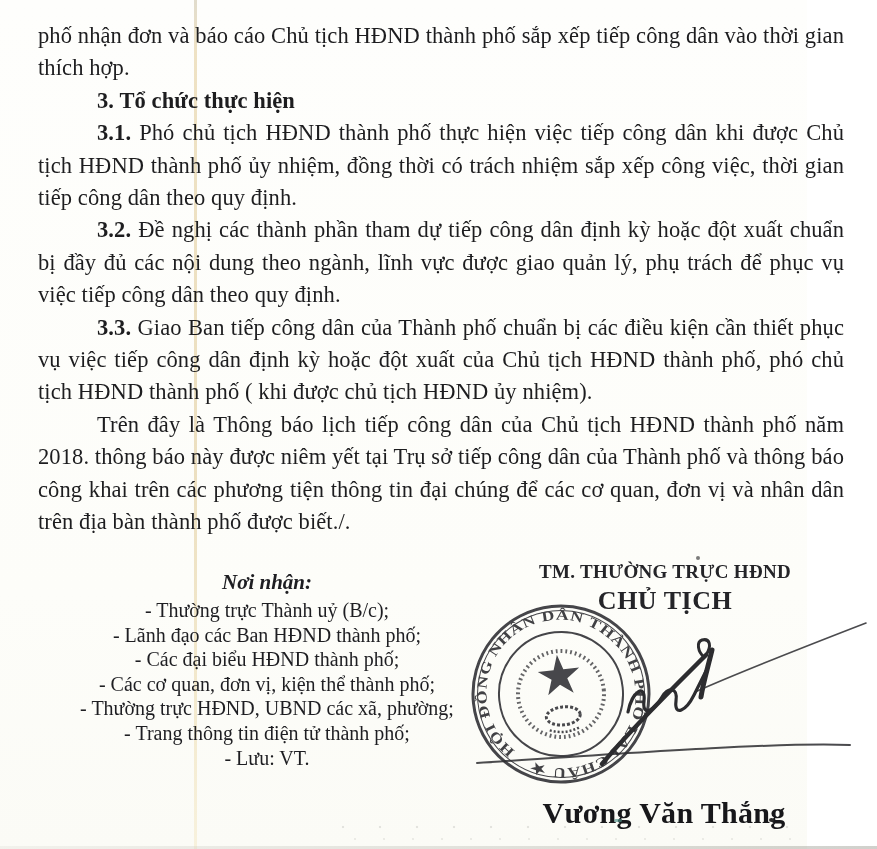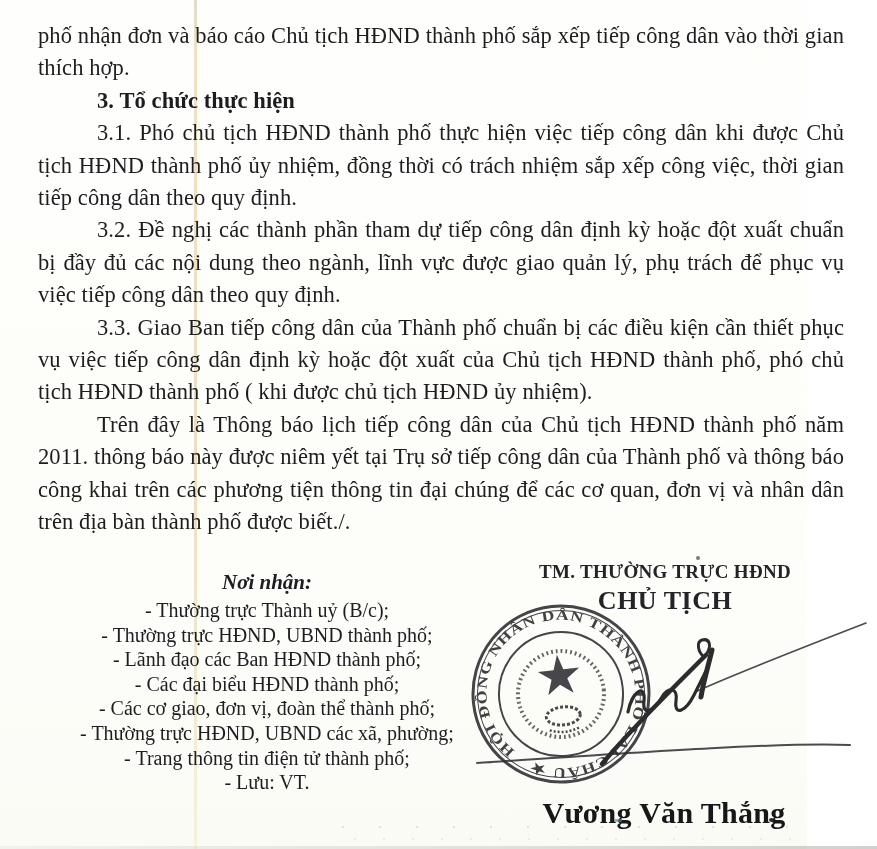--- a/index.html
+++ b/index.html
@@ -18,21 +18,21 @@
   }
   
   .doc-body{
     position:absolute;left:38px;top:20px;width:806px;
     font-size:22.5px;line-height:32.4px;text-align:justify;
     letter-spacing:.1px;
   }
   .doc-body p{margin:0;padding:0;}
   .doc-body p.indent{text-indent:59px;}
   .doc-body p.heading{font-weight:bold;}
-  .doc-body b{font-weight:normal;}
+  .doc-body b{font-weight:bold;}
   
   .recipients-block{
     position:absolute;left:42px;top:570px;width:450px;
     font-size:20px;color:#1e1e22;text-align:center;
   }
   .recipients-label{font-weight:bold;font-style:italic;font-size:21px;margin:0 0 3px 0;}
   .recipient{line-height:24.6px;white-space:nowrap;}
   
   .sign-block{
     position:absolute;left:500px;top:561px;width:330px;
@@ -69,31 +69,30 @@
 <div class="page">
 
   <div class="fold-line"></div>
 
   <div class="doc-body">
       <p class="">phố nhận đơn và báo cáo Chủ tịch HĐND thành phố sắp xếp tiếp công dân vào thời gian thích hợp.</p>
       <p class="indent heading">3. Tổ chức thực hiện</p>
       <p class="indent"><b>3.1. </b>Phó chủ tịch HĐND thành phố thực hiện việc tiếp công dân khi được Chủ tịch HĐND thành phố ủy nhiệm, đồng thời có trách nhiệm sắp xếp công việc, thời gian tiếp công dân theo quy định.</p>
       <p class="indent"><b>3.2. </b>Đề nghị các thành phần tham dự tiếp công dân định kỳ hoặc đột xuất chuẩn bị đầy đủ các nội dung theo ngành, lĩnh vực được giao quản lý, phụ trách để phục vụ việc tiếp công dân theo quy định.</p>
       <p class="indent"><b>3.3. </b>Giao Ban tiếp công dân của Thành phố chuẩn bị các điều kiện cần thiết phục vụ việc tiếp công dân định kỳ hoặc đột xuất của Chủ tịch HĐND thành phố, phó chủ tịch HĐND thành phố ( khi được chủ tịch HĐND ủy nhiệm).</p>
-      <p class="indent">Trên đây là Thông báo lịch tiếp công dân của Chủ tịch HĐND thành phố năm 2011. thông báo này được niêm yết tại Trụ sở tiếp công dân của Thành phố và thông báo công khai trên các phương tiện thông tin đại chúng để các cơ quan, đơn vị và nhân dân trên địa bàn thành phố được biết./.</p>
+      <p class="indent">Trên đây là Thông báo lịch tiếp công dân của Chủ tịch HĐND thành phố năm 2018. thông báo này được niêm yết tại Trụ sở tiếp công dân của Thành phố và thông báo công khai trên các phương tiện thông tin đại chúng để các cơ quan, đơn vị và nhân dân trên địa bàn thành phố được biết./.</p>
     </div>
 
   <div class="recipients-block">
     <p class="recipients-label">Nơi nhận:</p>
     <div>
         <div class="recipient">- Thường trực Thành uỷ (B/c);</div>
-        <div class="recipient">- Thường trực HĐND, UBND thành phố;</div>
         <div class="recipient">- Lãnh đạo các Ban HĐND thành phố;</div>
         <div class="recipient">- Các đại biểu HĐND thành phố;</div>
-        <div class="recipient">- Các cơ giao, đơn vị, đoàn thể thành phố;</div>
+        <div class="recipient">- Các cơ quan, đơn vị, kiện thể thành phố;</div>
         <div class="recipient">- Thường trực HĐND, UBND các xã, phường;</div>
         <div class="recipient">- Trang thông tin điện tử thành phố;</div>
         <div class="recipient">- Lưu: VT.</div>
       </div>
   </div>
 
   <div class="sign-block">
     <div class="sign-line1">TM. THƯỜNG TRỰC HĐND</div>
     <div class="sign-line2">CHỦ TỊCH</div>
   </div>

